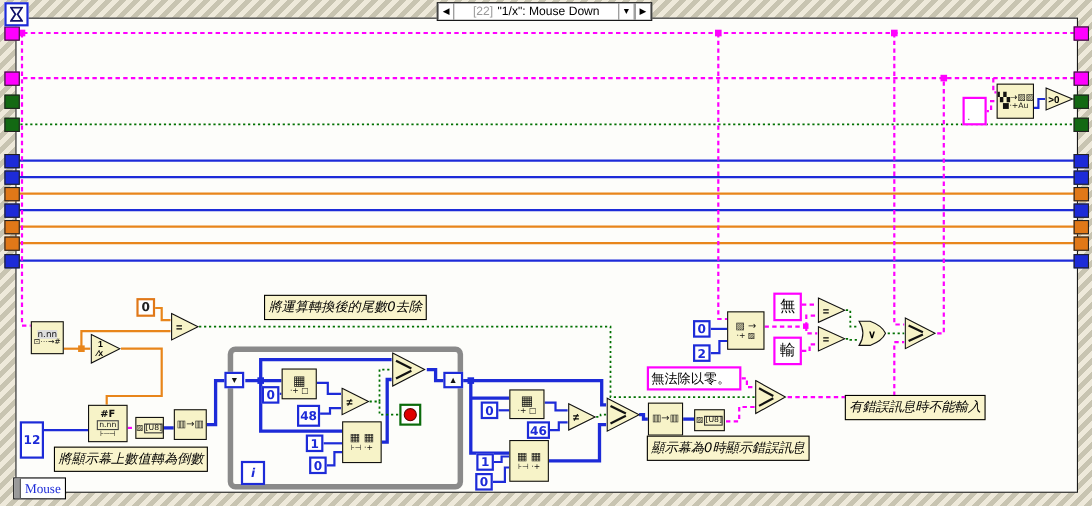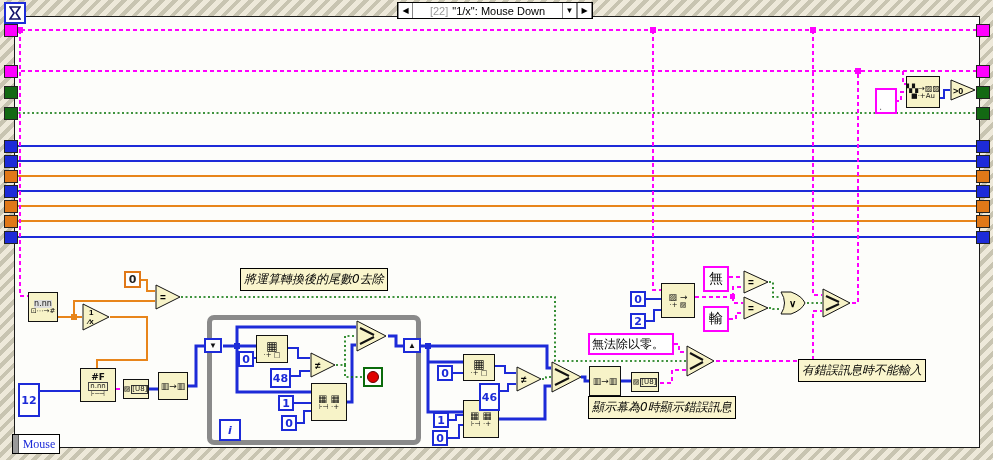--- a/index.html
+++ b/index.html
@@ -256,21 +256,21 @@
       <span>i</span>
     </div>
 
   <div class="node" style="left:463px;top:354px;width:32px;height:27px;">
     <span style="font-size:12px;">▦</span>
     <span class="mini">·+ □</span>
   </div>
   <div class="const" style="left:437px;top:365px;width:16px;height:16px;">
       <span>0</span>
     </div>
-  <div class="const" style="left:479px;top:383px;width:21px;height:28px;">
+  <div class="const" style="left:479px;top:383px;width:21px;height:16px;">
       <span>46</span>
     </div>
   <div class="tri" style="left:516px;top:366px;">
     <svg width="26" height="26">
         <polygon points="1,1 25,13 1,25" fill="#f7f3c8" stroke="#111"></polygon>
       <text x="5" y="17" font-size="10" font-weight="bold">≠</text>
       </svg>
   </div>
   <div class="tri" style="left:551px;top:361px;">
     <svg width="32" height="32">
@@ -357,19 +357,20 @@
     <span class="mini">■·+Au</span>
   </div>
   <div class="tri" style="left:950px;top:79px;">
     <svg width="26" height="22">
         <polygon points="1,1 25,11 1,21" fill="#f7f3c8" stroke="#111"></polygon>
       <text x="3" y="15" font-size="9" font-weight="bold">&gt;0</text>
       </svg>
   </div>
 
   <div class="comment" style="left:240px;top:268px;"><span>將運算轉換後的尾數0去除</span></div>
+  <div class="comment" style="left:49px;top:406px;"><span>將顯示幕上數值轉為倒數</span></div>
   <div class="comment" style="left:588px;top:396px;"><span>顯示幕為0時顯示錯誤訊息</span></div>
-  <div class="comment" style="left:768px;top:359px;margin-left:30px;"><span>有錯誤訊息時不能輸入</span></div>
+  <div class="comment" style="left:768px;top:359px;"><span>有錯誤訊息時不能輸入</span></div>
   <div style="position:absolute;left:12px;top:434px;width:48px;height:20px;z-index:6;background:#fff;border:1px solid #000;display:flex;align-items:center;box-sizing:border-box;">
     <span style="width:5px;height:100%;background:#9a9a9a;border-right:1px solid #555;"></span>
     <span style="flex:1;text-align:center;color:#1d2bd8;font-size:12px;font-family:'Liberation Serif',serif;">Mouse</span>
   </div>
 </div>
 
 </body></html>

